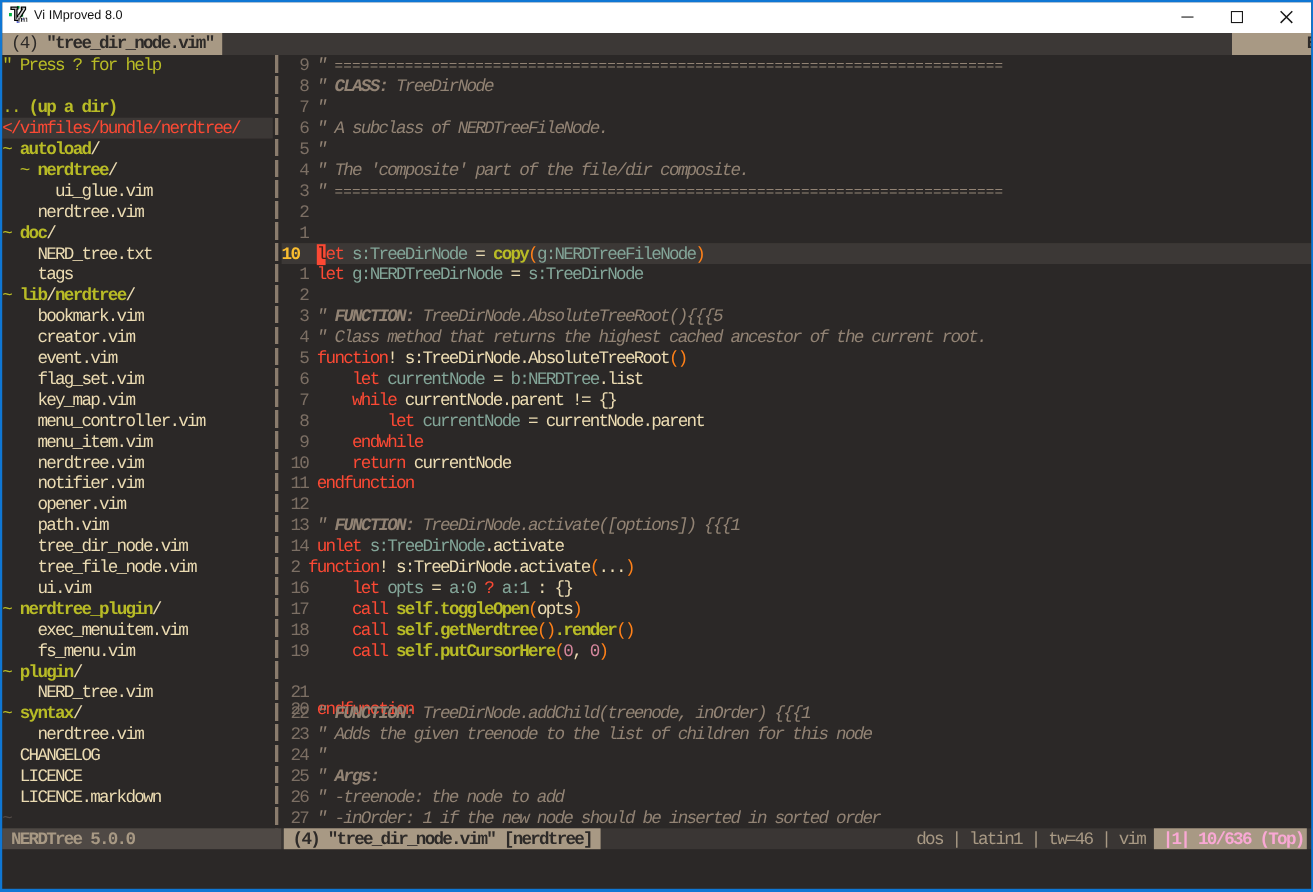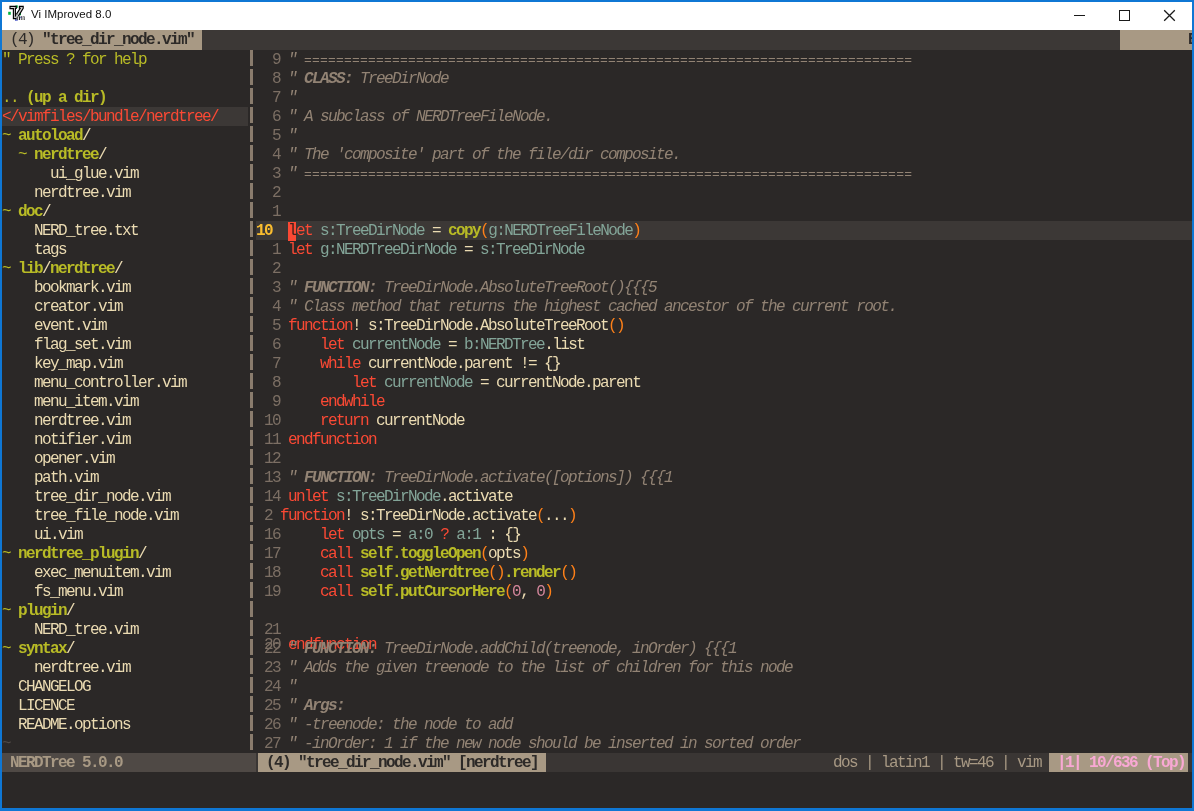--- a/index.html
+++ b/index.html
@@ -80,21 +80,21 @@
 <pre class="m r" style="left:2px;top:526px"><span class="fg">    ui.vim</span></pre>
 <pre class="m r" style="left:2px;top:545px"><span class="g">~ </span><span class="gb">nerdtree_plugin</span><span class="fg">/</span></pre>
 <pre class="m r" style="left:2px;top:564px"><span class="fg">    exec_menuitem.vim</span></pre>
 <pre class="m r" style="left:2px;top:583px"><span class="fg">    fs_menu.vim</span></pre>
 <pre class="m r" style="left:2px;top:602px"><span class="g">~ </span><span class="gb">plugin</span><span class="fg">/</span></pre>
 <pre class="m r" style="left:2px;top:621px"><span class="fg">    NERD_tree.vim</span></pre>
 <pre class="m r" style="left:2px;top:640px"><span class="g">~ </span><span class="gb">syntax</span><span class="fg">/</span></pre>
 <pre class="m r" style="left:2px;top:659px"><span class="fg">    nerdtree.vim</span></pre>
 <pre class="m r" style="left:2px;top:678px"><span class="fg">  CHANGELOG</span></pre>
 <pre class="m r" style="left:2px;top:697px"><span class="fg">  LICENCE</span></pre>
-<pre class="m r" style="left:2px;top:716px"><span class="fg">  README.options</span></pre>
+<pre class="m r" style="left:2px;top:716px"><span class="fg">  LICENCE.markdown</span></pre>
 <pre class="m r" style="left:2px;top:735px"><span class="eob">~</span></pre>
 <pre class="m r" style="left:256px;top:51px"><span class="num">  9 </span><span class="c">" </span><span class="ceq">============================================================================</span></pre>
 <pre class="m r" style="left:256px;top:70px"><span class="num">  8 </span><span class="c">" </span><span class="cb">CLASS:</span><span class="c"> TreeDirNode</span></pre>
 <pre class="m r" style="left:256px;top:89px"><span class="num">  7 </span><span class="c">"</span></pre>
 <pre class="m r" style="left:256px;top:108px"><span class="num">  6 </span><span class="c">" A subclass of NERDTreeFileNode.</span></pre>
 <pre class="m r" style="left:256px;top:127px"><span class="num">  5 </span><span class="c">"</span></pre>
 <pre class="m r" style="left:256px;top:146px"><span class="num">  4 </span><span class="c">" The 'composite' part of the file/dir composite.</span></pre>
 <pre class="m r" style="left:256px;top:165px"><span class="num">  3 </span><span class="c">" </span><span class="ceq">============================================================================</span></pre>
 <pre class="m r" style="left:256px;top:184px"><span class="num">  2 </span></pre>
 <pre class="m r" style="left:256px;top:203px"><span class="num">  1 </span></pre>

